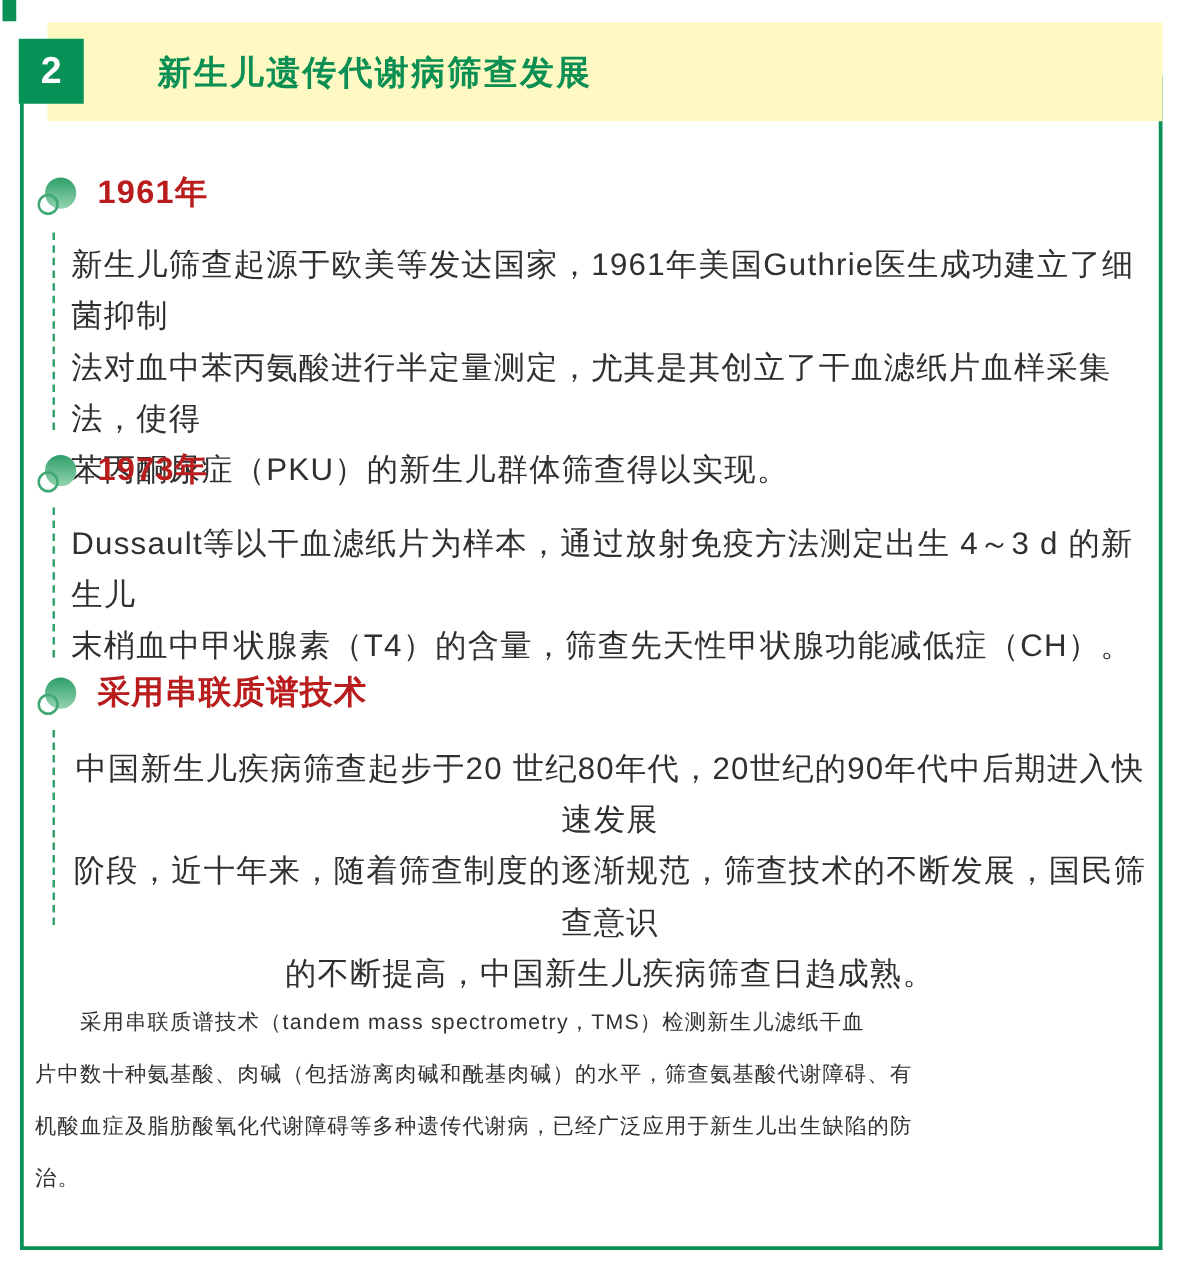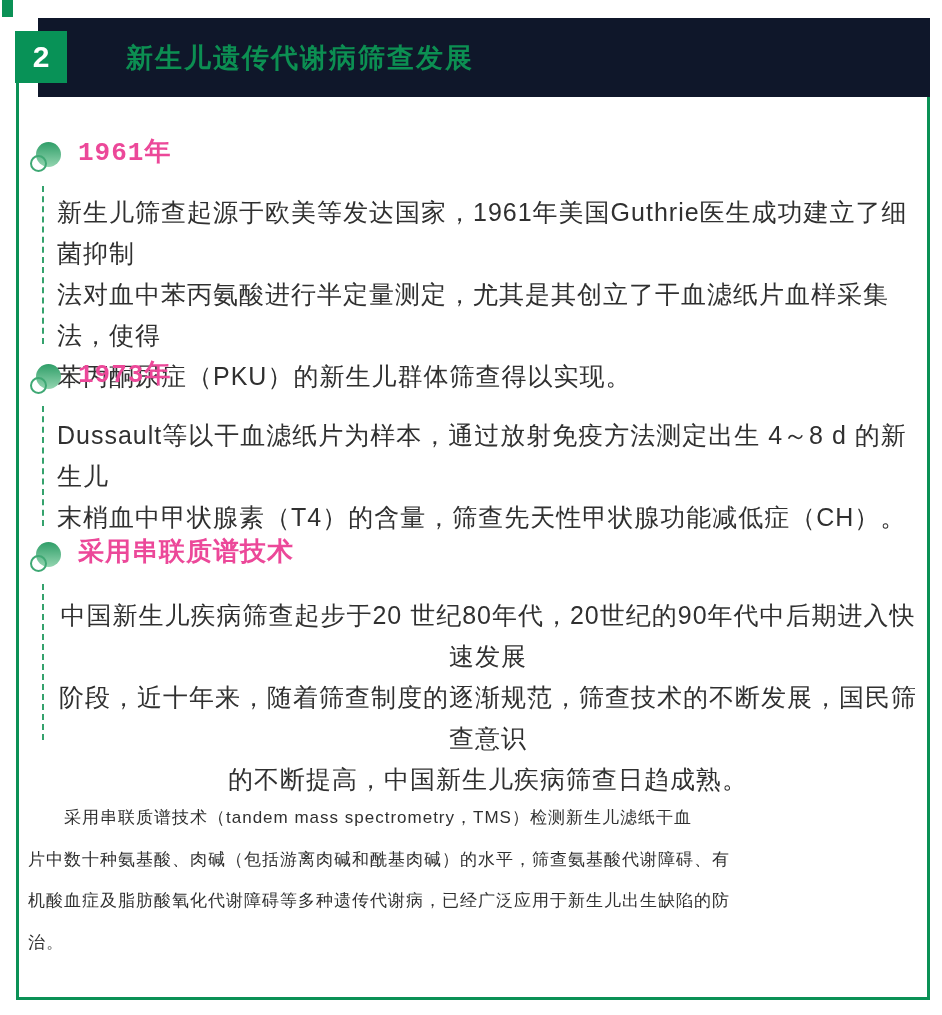--- a/index.html
+++ b/index.html
@@ -16,21 +16,21 @@
     background:#0b9156;
   }
   
   .frame{
     position:absolute;left:16px;top:60px;width:914px;height:940px;
     box-sizing:border-box;border:3px solid #0b9156;
   }
   
   .band{
     position:absolute;left:38px;top:18px;width:892px;height:79px;
-    background:#0f172a;
+    background:#fef9c3;
   }
   .badge{
     position:absolute;left:15px;top:31px;width:52px;height:52px;
     background:#089257;color:#ffffff;
     font-size:30px;font-weight:700;
     display:flex;align-items:center;justify-content:center;
     z-index:3;
   }
   .title{
     position:absolute;left:88px;top:0;height:79px;
@@ -54,21 +54,21 @@
   }
   .connector{
     position:absolute;left:42px;width:0;
     border-left:2px dashed #35a26d;
   }
   .s1 .connector{top:48px;height:158px;}
   .s2 .connector{top:46px;height:120px;}
   .s3 .connector{top:46px;height:156px;}
   .heading{
     position:absolute;left:78px;top:0;
-    color:#ec4899;font-size:26px;font-weight:700;line-height:30px;letter-spacing:1px;font-family:Liberation Mono, monospace;
+    color:#b91c1c;font-size:26px;font-weight:700;line-height:30px;letter-spacing:1px;
   }
   .body-text{
     position:absolute;left:57px;width:862px;
     color:#303030;font-size:25px;line-height:41px;letter-spacing:1px;
     white-space:pre-line;
   }
   .s1 .body-text{top:54px;}
   .s2 .body-text{top:55px;}
   .s3 .body-text{top:57px;text-align:center;}
   
@@ -102,21 +102,21 @@
       <div class="body-text">新生儿筛查起源于欧美等发达国家，1961年美国Guthrie医生成功建立了细菌抑制
 法对血中苯丙氨酸进行半定量测定，尤其是其创立了干血滤纸片血样采集法，使得
 苯丙酮尿症（PKU）的新生儿群体筛查得以实现。</div>
     </div>
 
     <div class="section s2">
       <span class="marker-dot"></span>
       <span class="marker-ring"></span>
       <span class="connector"></span>
       <div class="heading">1973年</div>
-      <div class="body-text">Dussault等以干血滤纸片为样本，通过放射免疫方法测定出生 4～8 d 的新生儿
+      <div class="body-text">Dussault等以干血滤纸片为样本，通过放射免疫方法测定出生 4～3 d 的新生儿
 末梢血中甲状腺素（T4）的含量，筛查先天性甲状腺功能减低症（CH）。</div>
     </div>
 
     <div class="section s3">
       <span class="marker-dot"></span>
       <span class="marker-ring"></span>
       <span class="connector"></span>
       <div class="heading">采用串联质谱技术</div>
       <div class="body-text">中国新生儿疾病筛查起步于20 世纪80年代，20世纪的90年代中后期进入快速发展
 阶段，近十年来，随着筛查制度的逐渐规范，筛查技术的不断发展，国民筛查意识

